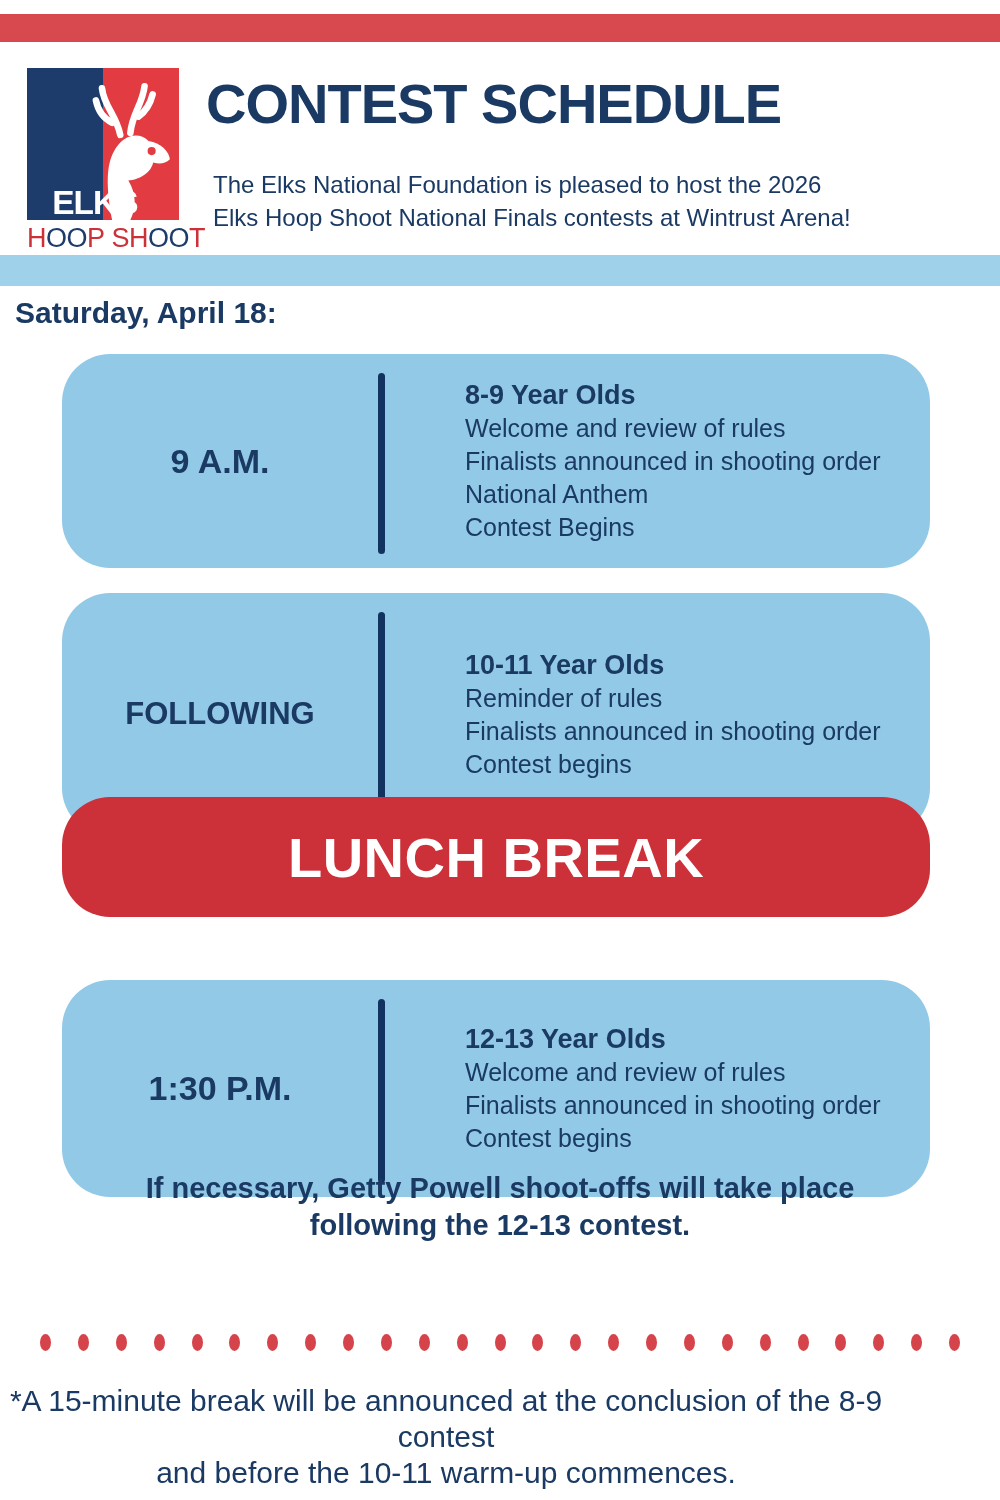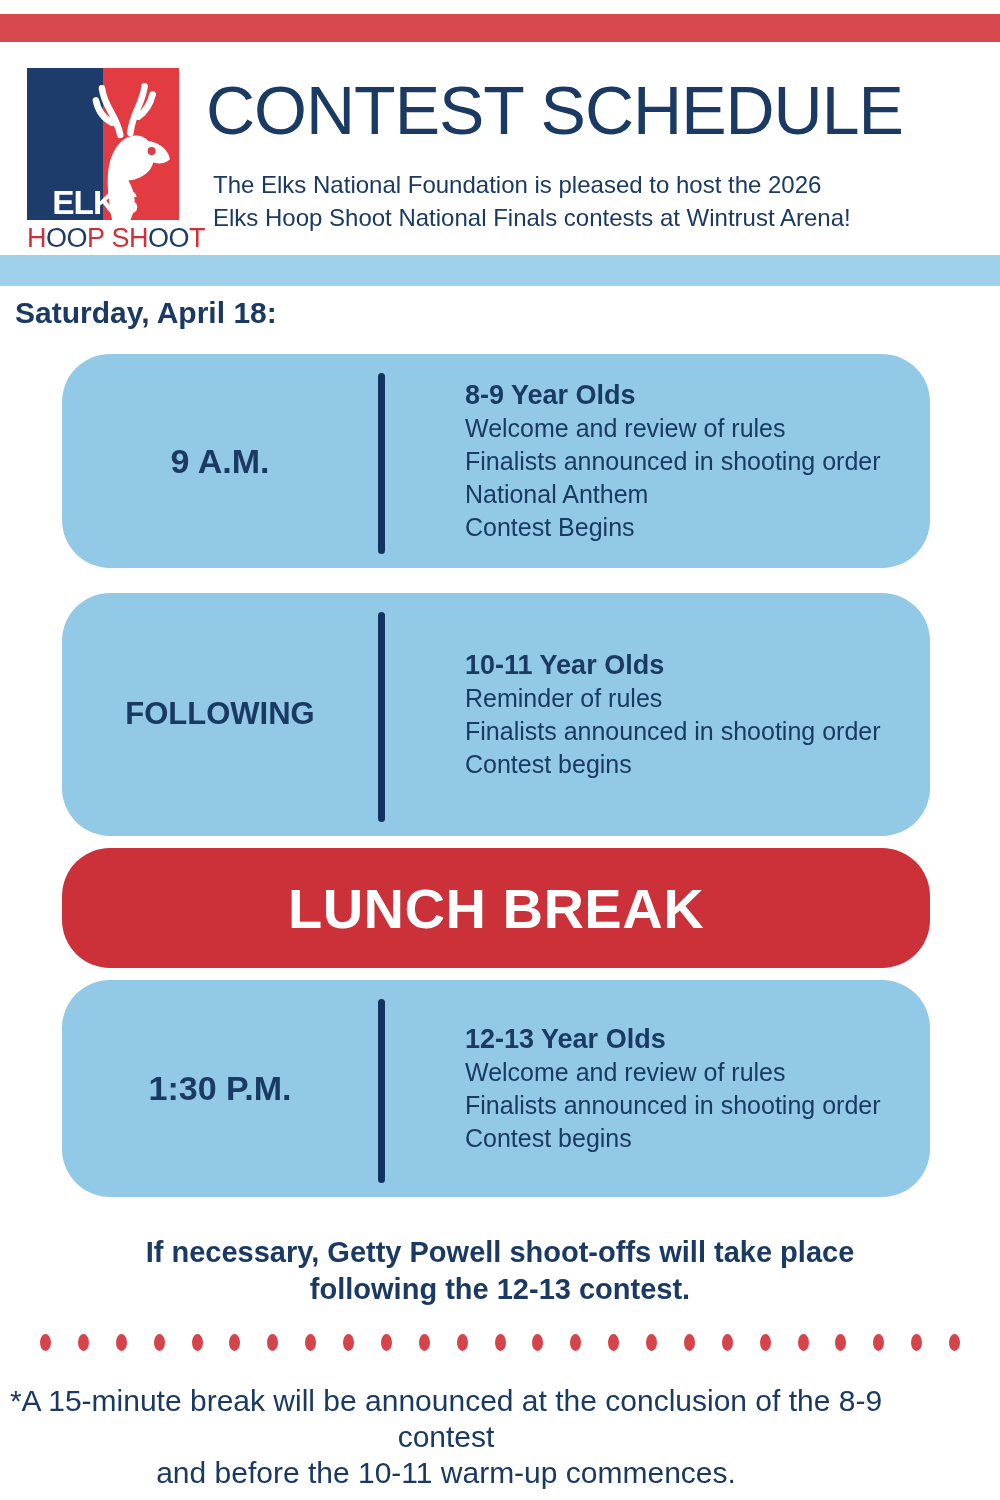--- a/index.html
+++ b/index.html
@@ -12,47 +12,47 @@
   .logo{position:absolute; top:60px; left:27px; width:152px;margin-top:8px;}
   .logo svg{display:block;}
   .logo-navy-half{fill:var(--logo_navy,#1d3c6b);}
   .logo-red-half{fill:var(--logo_red,#e23b42);}
   .logo-eye{fill:var(--logo_red,#e23b42);}
   .wordmark{margin-top:3px; font-weight:400; font-size:27px; letter-spacing:-0.5px; white-space:nowrap;}
   .wm-red{color:var(--red_deep,#cc3039);}
   .wm-navy{color:var(--logo_navy,#1d3c6b);}
   .title{
     position:absolute; left:206px; top:76px; width:760px;
-    font-size:68px; font-weight:400; letter-spacing:-1px; color:var(--navy,#1a3a64);
+    font-size:56px; font-weight:700; letter-spacing:-1px; color:var(--navy,#1a3a64);
     line-height:1.0; white-space:nowrap;
   }
   .subtitle{position:absolute; left:213px; top:168px; font-size:24px; line-height:33px; color:var(--navy,#1a3a64);}
   .blue-bar{position:absolute; top:255px; left:0; width:1000px; height:31px; background:var(--bar_blue,#9fd2ea);}
   .date-heading{position:absolute; left:15px; top:296px; font-size:30px; font-weight:700;}
   .card{
     position:absolute; left:62px; width:868px; background:var(--card_blue,#92c9e6);
     border-radius:48px; display:flex; align-items:stretch;
   }
   .card-1{top:354px; height:214px;}
   .card-2{top:593px; height:243px;}
   .card-3{top:980px; height:217px;}
   .time-zone{width:316px; display:flex; align-items:center; justify-content:center;}
   .time{font-size:34px; font-weight:700; text-align:center; line-height:1.3;}
   .card-2 .time{font-size:31px;}
   .vdivider{width:7px; border-radius:4px; background:var(--divider_navy,#12335f); margin:19px 0 14px 0;}
   .details{flex:1; display:flex; flex-direction:column; justify-content:center; padding-left:80px; padding-right:6px;}
   .details div{font-size:25px; line-height:33px;}
   .details div:first-child{font-weight:700; font-size:27px;}
   .lunch{
-    position:absolute; left:62px; top:848px; width:868px; height:120px;
+    position:absolute; left:62px; top:797px; width:868px; height:120px;
     background:var(--red_deep,#cc3039); border-radius:48px;
     display:flex; align-items:center; justify-content:center;
     color:#ffffff; font-size:56px; font-weight:700; letter-spacing:0.5px;
   }
-  .shootoff-note{position:absolute; top:1234px; left:0; width:1000px; text-align:center; font-weight:700; font-size:29px; line-height:37px;}
+  .shootoff-note{position:absolute; top:1170px; left:0; width:1000px; text-align:center; font-weight:700; font-size:29px; line-height:37px;}
   .dots{position:absolute; top:1334px; left:40px; width:920px; display:flex; justify-content:space-between; align-items:center;}
   .dot{width:11px; height:17px; border-radius:50%; background:var(--red_dot,#d6444b);}
   .footnote{position:absolute; top:1383px; left:0; width:892px; text-align:center; font-size:30px; line-height:36px;}
 </style>
 </head>
 <body style="--navy: #1a3a64; --divider_navy: #12335f; --red_bar: #d7494f; --red_deep: #cc3039; --red_dot: #d6444b; --card_blue: #92c9e6; --bar_blue: #9fd2ea; --logo_navy: #1d3c6b; --logo_red: #e23b42;">
 
 <div class="page">
 
   <div class="top-red-bar"></div>

